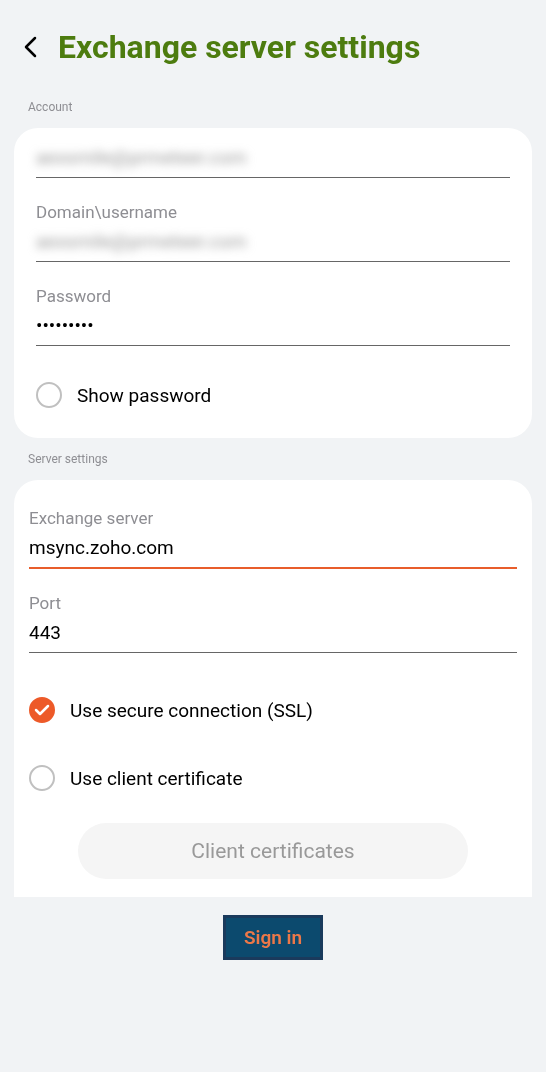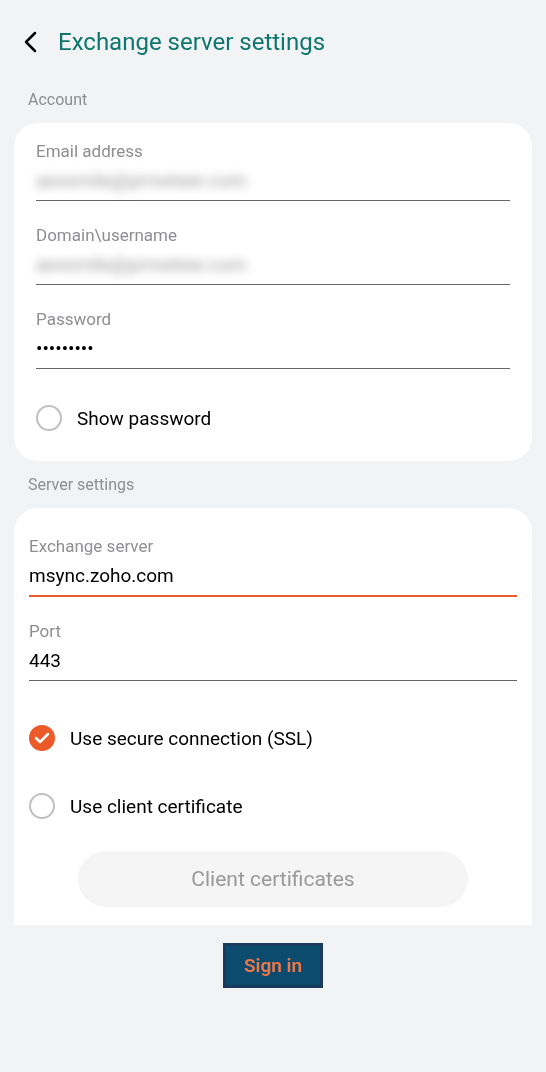--- a/index.html
+++ b/index.html
@@ -21,27 +21,27 @@
       gap: 18px;
     }
     .back-icon {
       width: 20px;
       height: 20px;
       display: flex;
       align-items: center;
       justify-content: center;
     }
     .header-title {
-      font-size: 24px;
-      font-weight: 400;
-      color: #0f766e;
+      font-size: 32px;
+      font-weight: 700;
+      color: #4d7c0f;
     }
     .section-label {
       color: #8e8e93;
-      font-size: 16px;
+      font-size: 12px;
       padding: 14px 28px 14px 28px;
     }
     .card {
       background: #fff;
       border-radius: 24px;
       margin: 0 14px;
       padding: 18px 22px;
     }
     .field {
       margin-bottom: 24px;
@@ -146,21 +146,20 @@
       <path d="M12 2 L3 11 L12 20" stroke="#000" stroke-width="2.5" fill="none" stroke-linecap="round" stroke-linejoin="round"></path>
     </svg>
   </div>
   <div class="header-title">Exchange server settings</div>
 </div>
 
 <div class="section-label">Account</div>
 
 <div class="card">
   <div class="field">
-    <div class="field-label">Email address</div>
     <div class="field-value">
       <span class="blurred">aexsmile@prmeteer.com</span>
     </div>
   </div>
 
   <div class="field">
     <div class="field-label">Domain\username</div>
     <div class="field-value">
       <span class="blurred">aexsmile@prmeteer.com</span>
     </div>

